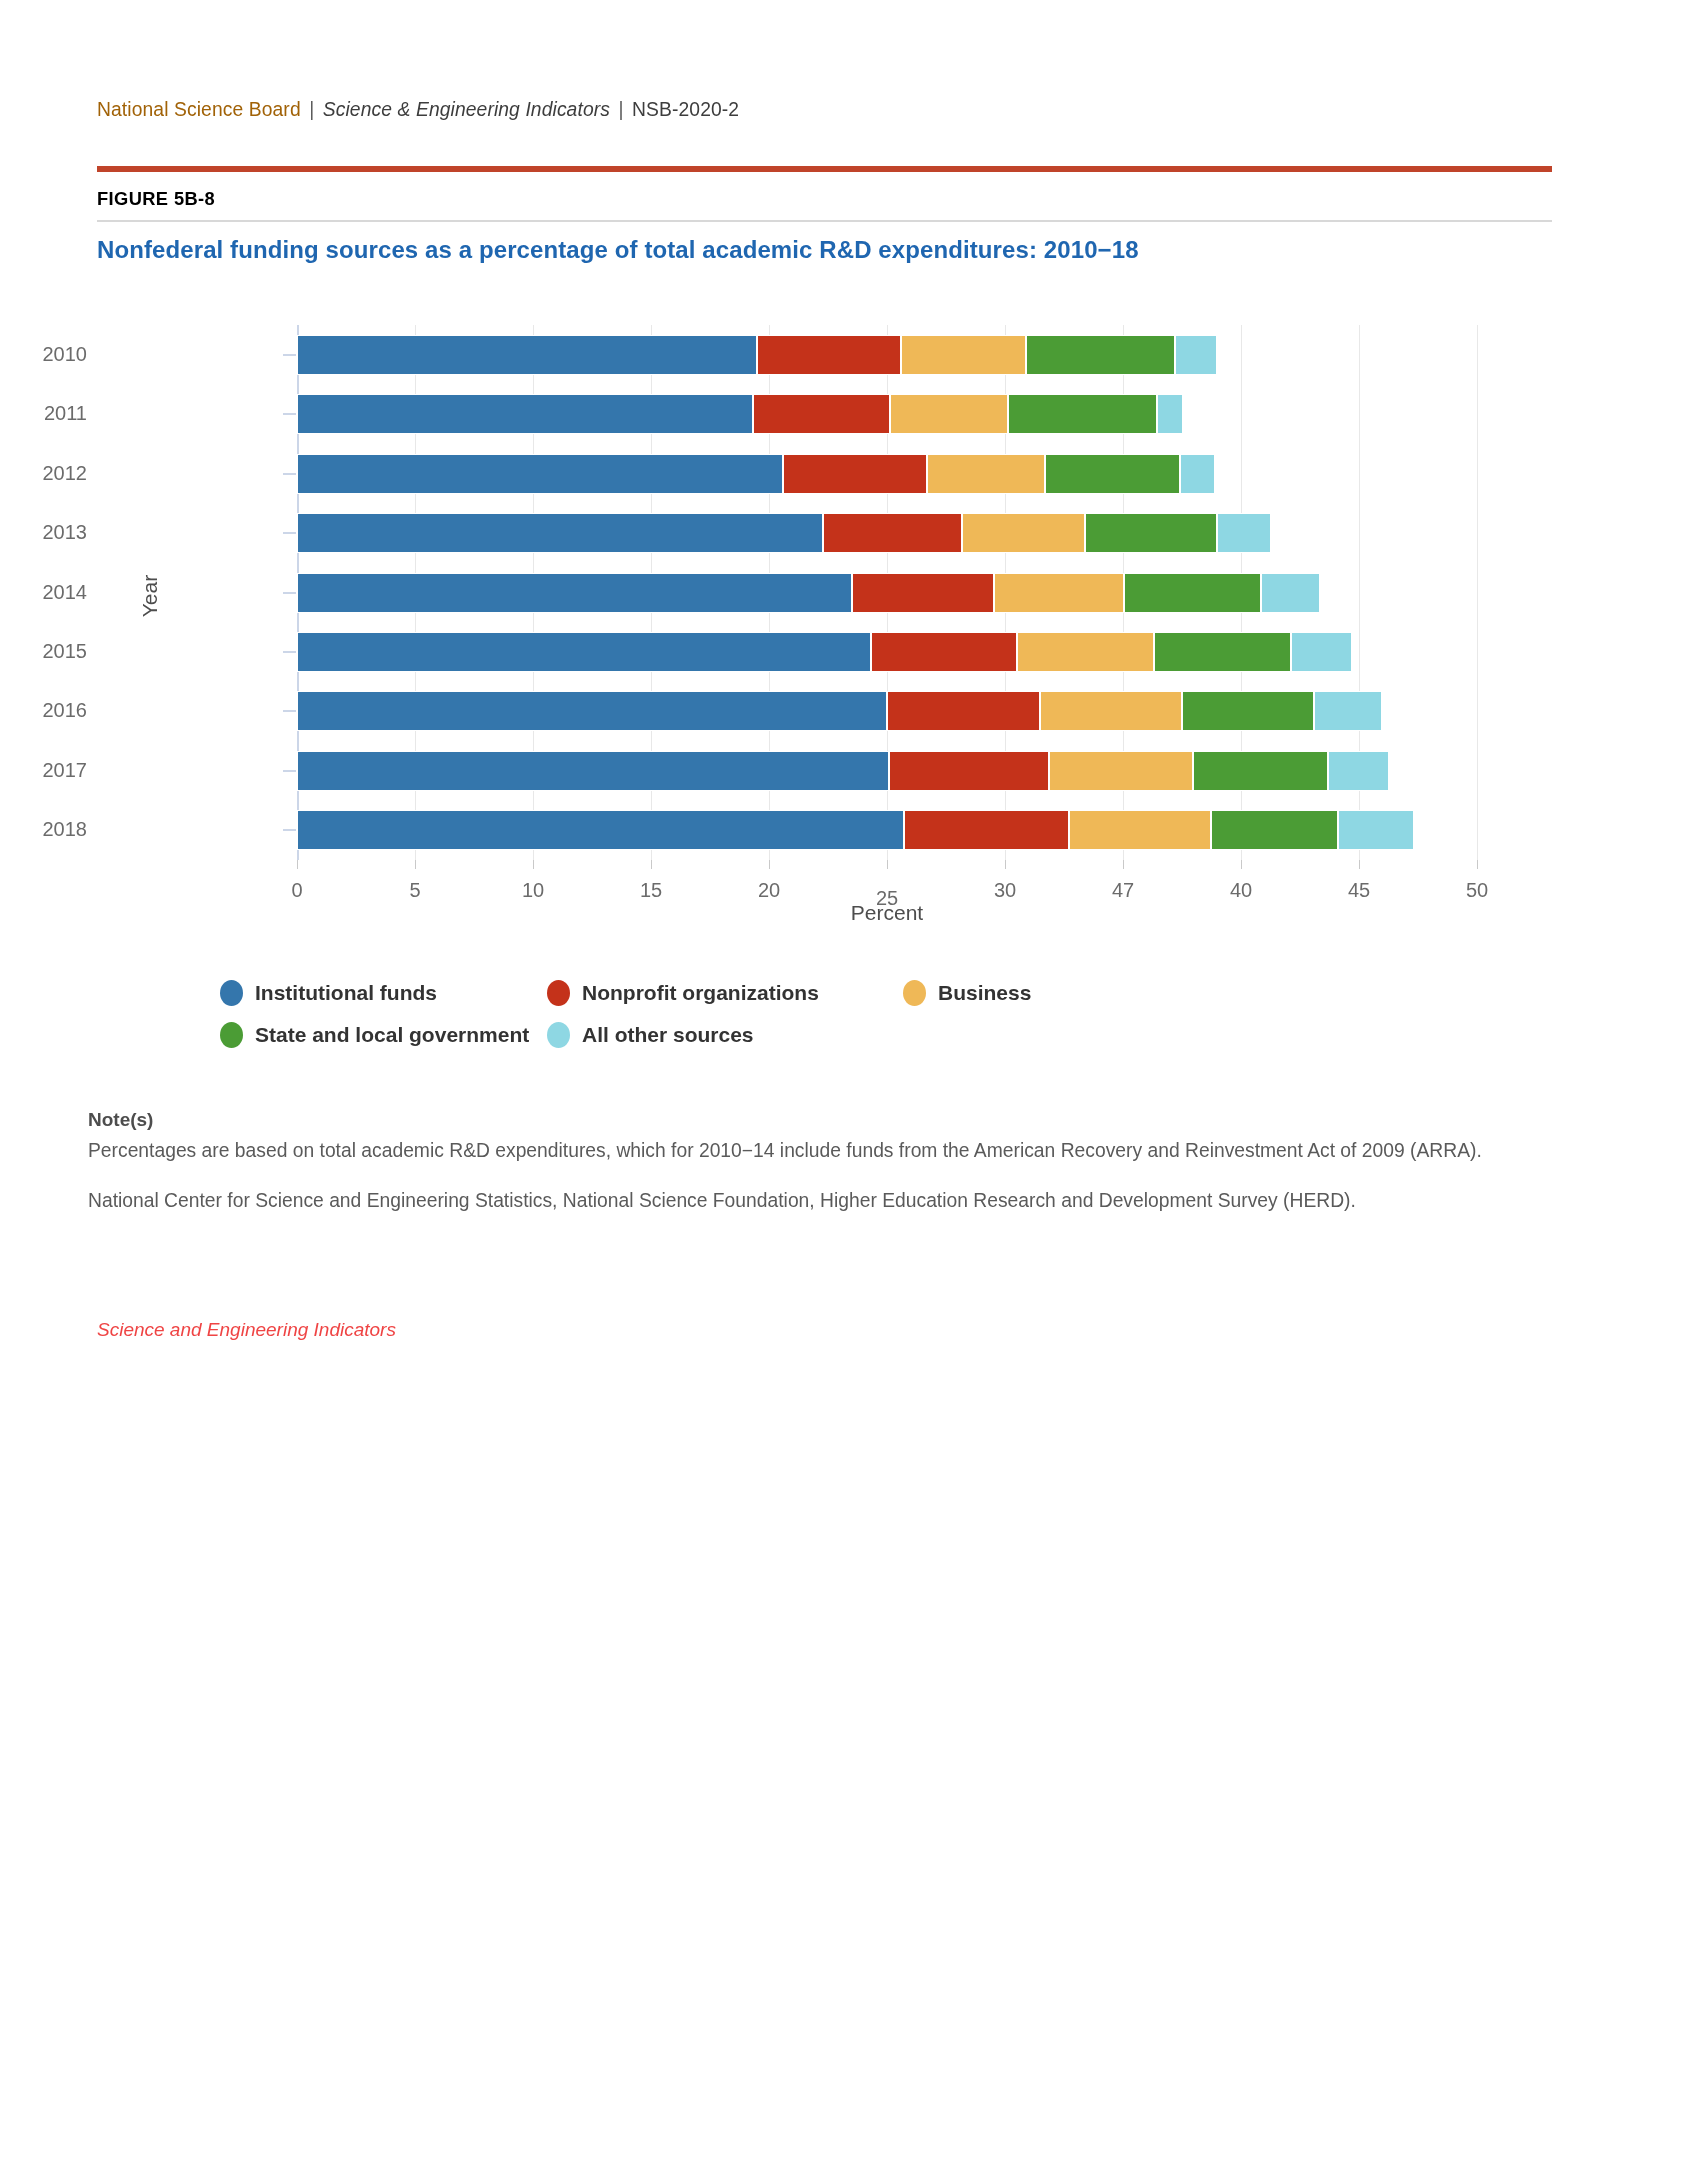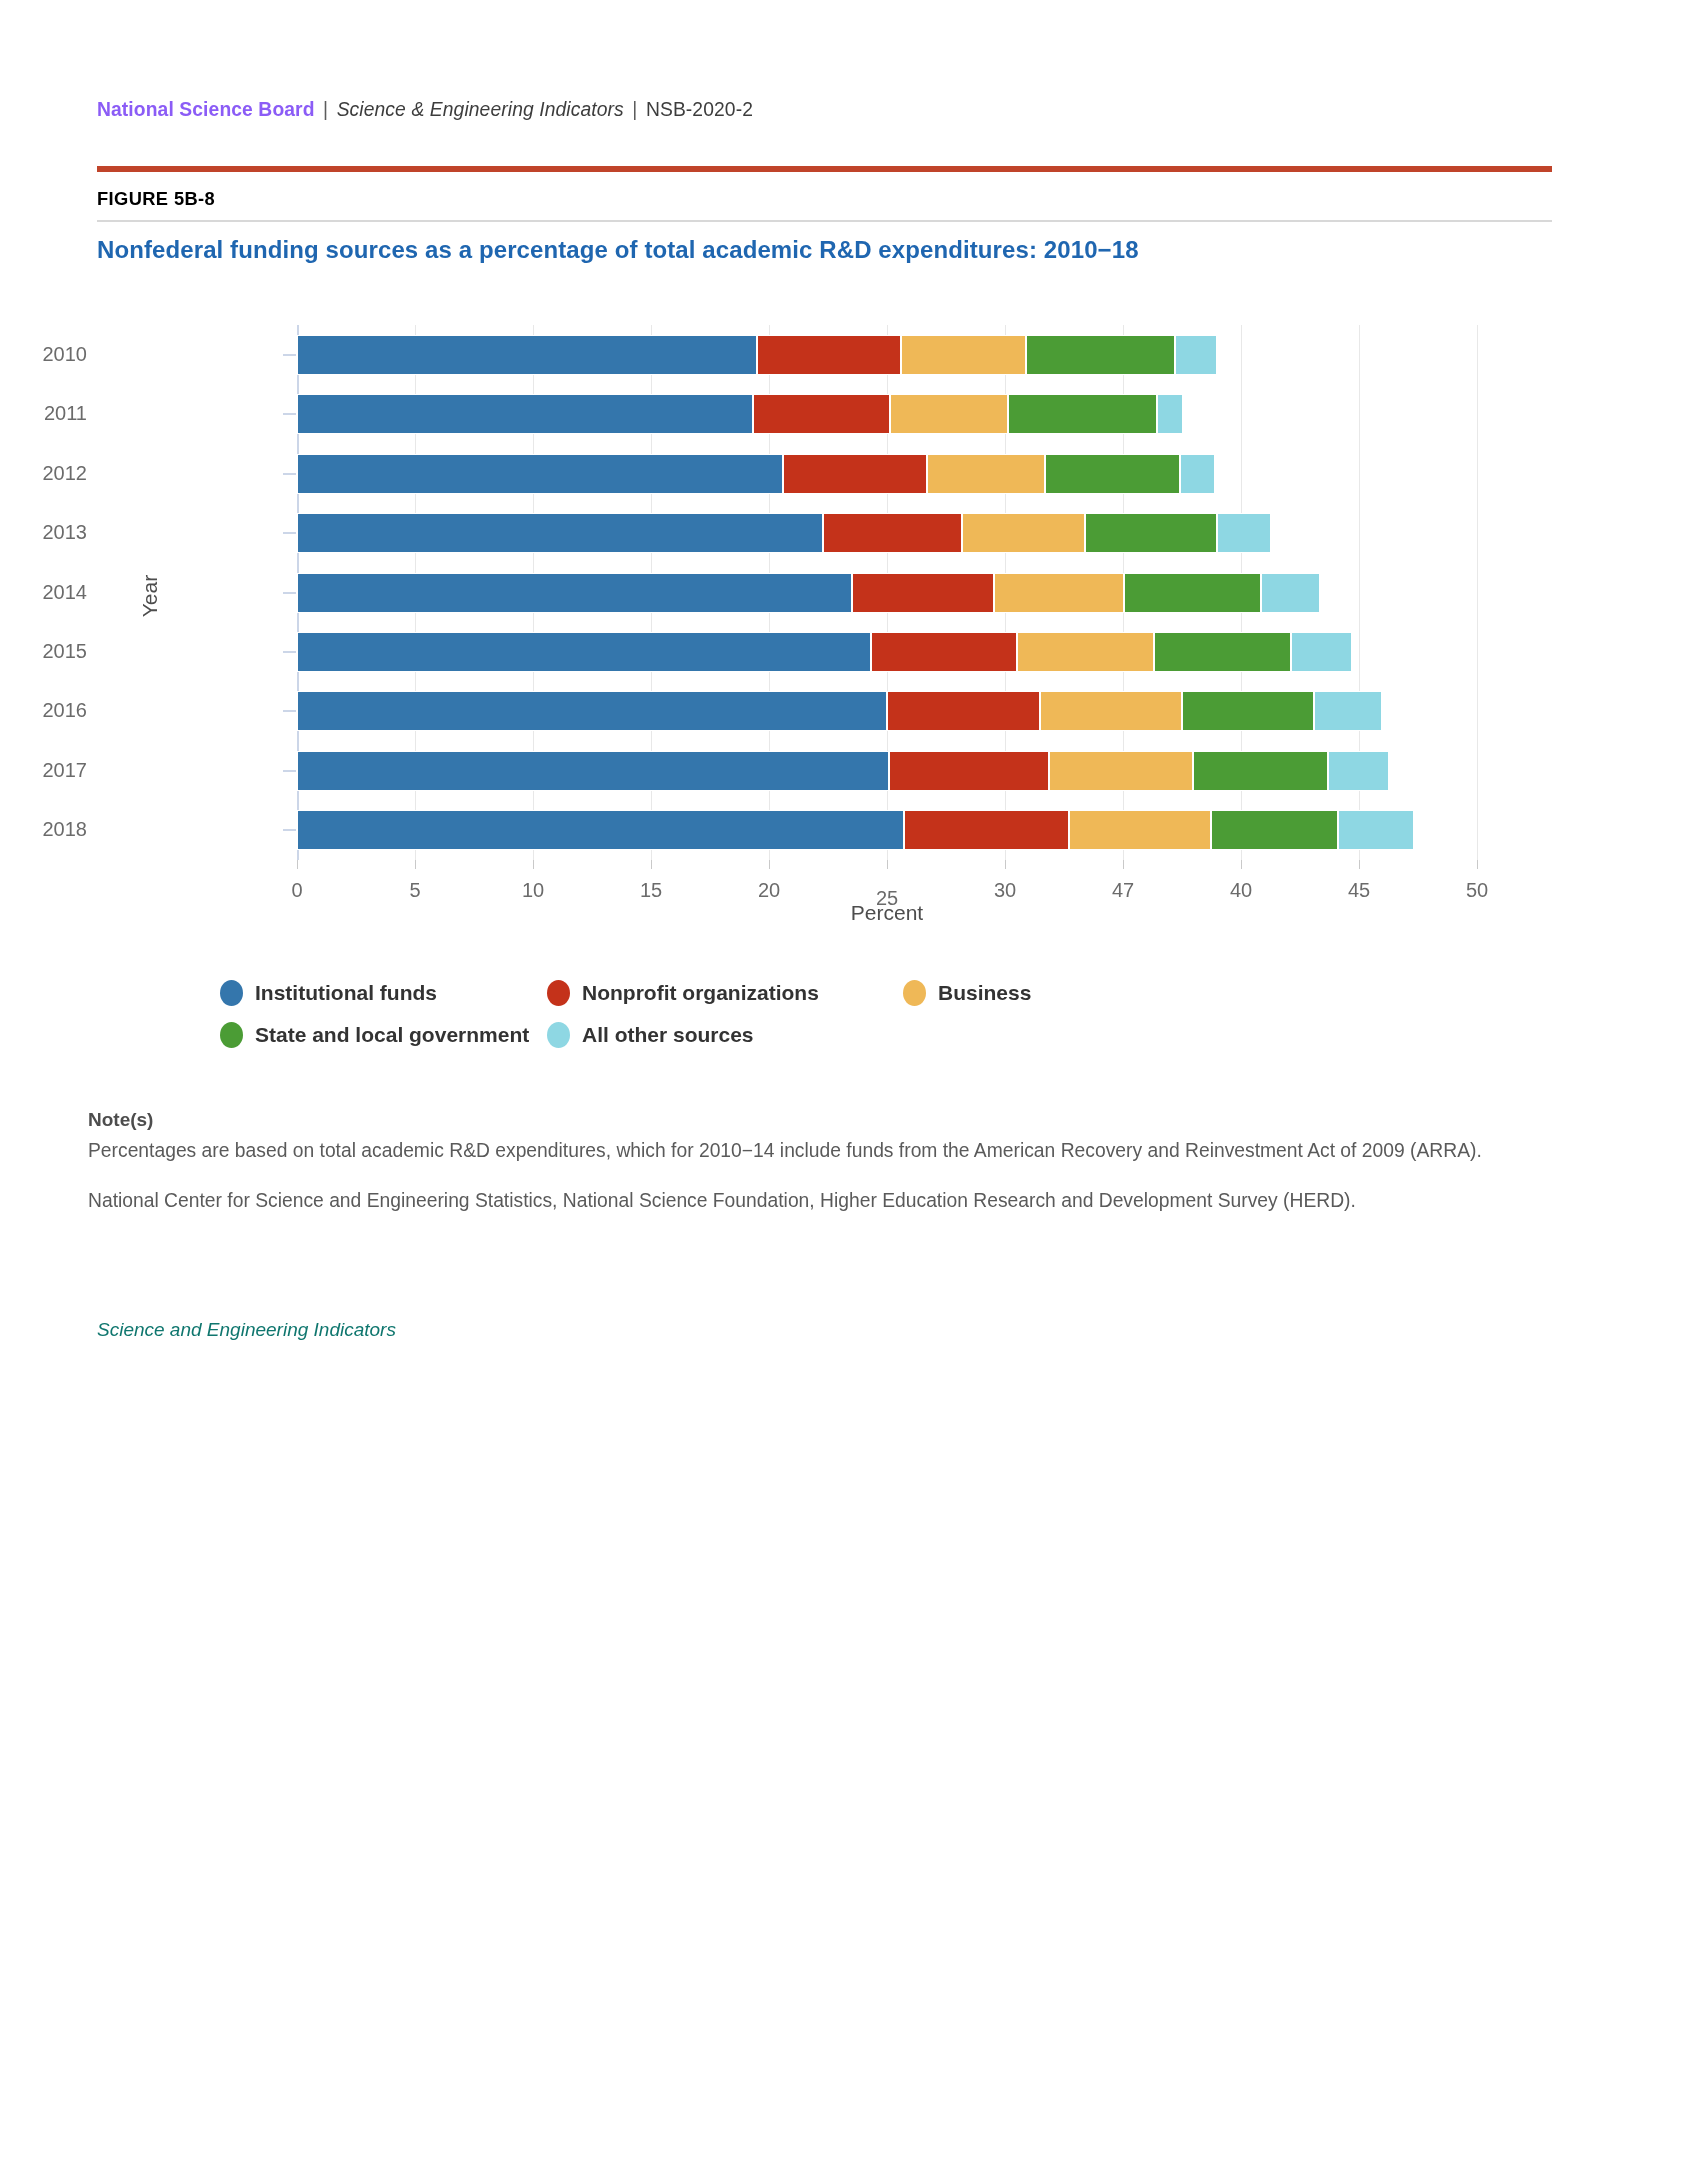--- a/index.html
+++ b/index.html
@@ -25,22 +25,22 @@
   
   .masthead {
     position: absolute;
     left: 97px;
     top: 99px;
     font-size: 19.3px;
     white-space: nowrap;
     letter-spacing: 0.1px;
   }
   .masthead .org {
-    font-weight: bold;
-    color: #8b5cf6;
+    font-weight: normal;
+    color: #a16207;
   }
   .masthead .sep {
     color: #5c5c5c;
     padding: 0 3px;
   }
   .masthead .ital {
     font-style: italic;
     color: #3d3d3d;
   }
   .masthead .code {
@@ -238,21 +238,21 @@
     line-height: 1.45;
     max-width: 1445px;
   }
   .spacer-22 { height: 22px; }
   .credit {
     position: absolute;
     left: 97px;
     top: 1319px;
     font-size: 19px;
     font-style: italic;
-    color: #0f766e;
+    color: #ef4444;
   }
 </style>
 </head>
 <body>
 
 <div class="page">
 
   <div class="masthead">
     <span class="org">National Science Board</span>
     <span class="sep">|</span>

